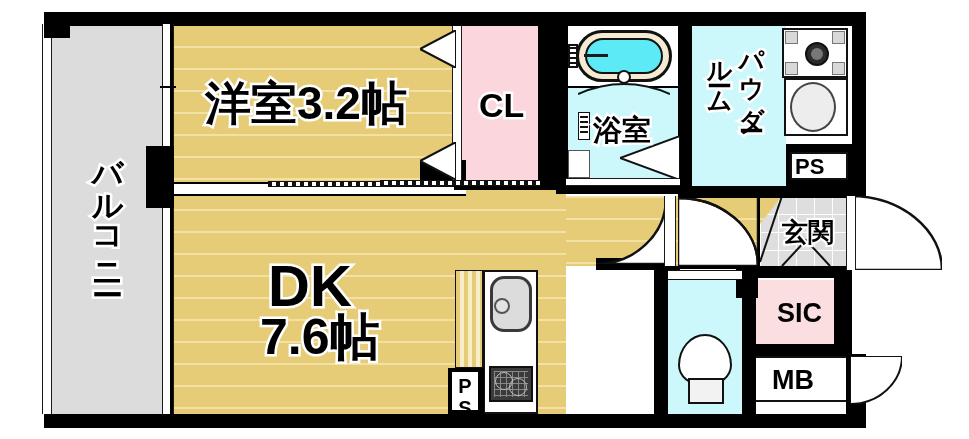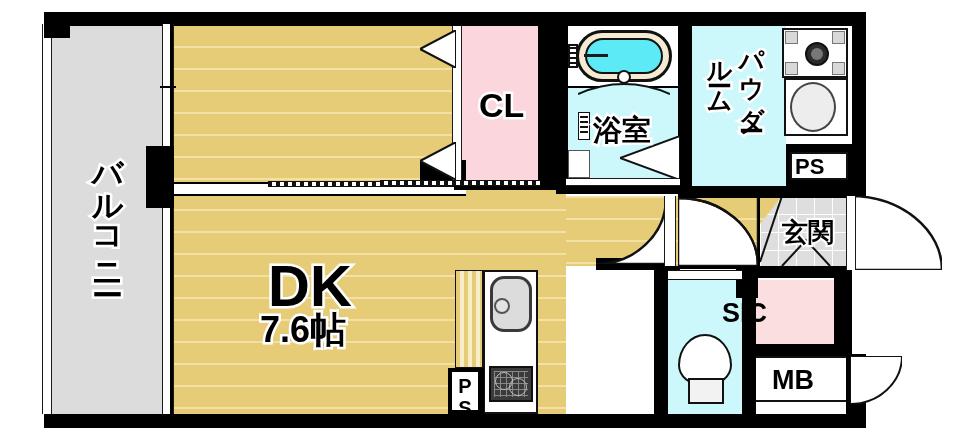--- a/index.html
+++ b/index.html
@@ -325,35 +325,36 @@
 
   <div class="abs" style="left:455px;top:270px;width:28px;height:98px;background:#ffffff;border:1.5px solid #111;"></div>
   <div class="abs" style="left:456px;top:271px;width:26px;height:96px;
               background:repeating-linear-gradient(to right,#e7cc78 0 4px,#f7eec9 4px 8px);"></div>
 
   <div class="abs wall" style="left:448px;top:368px;width:36px;height:46px;"></div>
   <div class="abs fill-white" style="left:452px;top:372px;width:26px;height:38px;"></div>
 
   <div class="lbl vert" style="left:92px;top:138px;font-size:31px;">バルコニー</div>
 
+  <div class="lbl" style="left:205px;top:80px;font-size:46px;">洋室3.2帖</div>
 
   <div class="lbl" style="left:479px;top:88px;font-size:34px;">CL</div>
 
   <div class="lbl" style="left:593px;top:116px;font-size:29px;">浴室</div>
 
   <div class="lbl vert" style="left:739px;top:32px;font-size:25px;">パウダー</div>
   <div class="lbl vert" style="left:707px;top:44px;font-size:25px;">ルーム</div>
 
   <div class="lbl" style="left:268px;top:257px;font-size:58px;">DK</div>
-  <div class="lbl" style="left:260px;top:312px;font-size:36px;">7.6帖</div>
+  <div class="lbl" style="left:260px;top:312px;font-size:50px;">7.6帖</div>
 
 
   <div class="lbl lbl-sm" style="left:782px;top:219px;font-size:26px;">玄関</div>
 
-  <div class="lbl lbl-plain" style="left:722px;top:300px;font-size:27px;">SIC</div>
+  <div class="lbl lbl-plain" style="left:777px;top:300px;font-size:27px;">SIC</div>
 
   <div class="lbl lbl-plain" style="left:772px;top:367px;font-size:27px;">MB</div>
 
   <div class="lbl lbl-plain" style="left:795px;top:156px;font-size:22px;">PS</div>
 
   <div class="lbl lbl-plain" style="left:455px;top:375px;font-size:20px;line-height:0.95;writing-mode:vertical-rl;text-orientation:upright;">PS</div>
 
 </div>
 
 </body></html>

